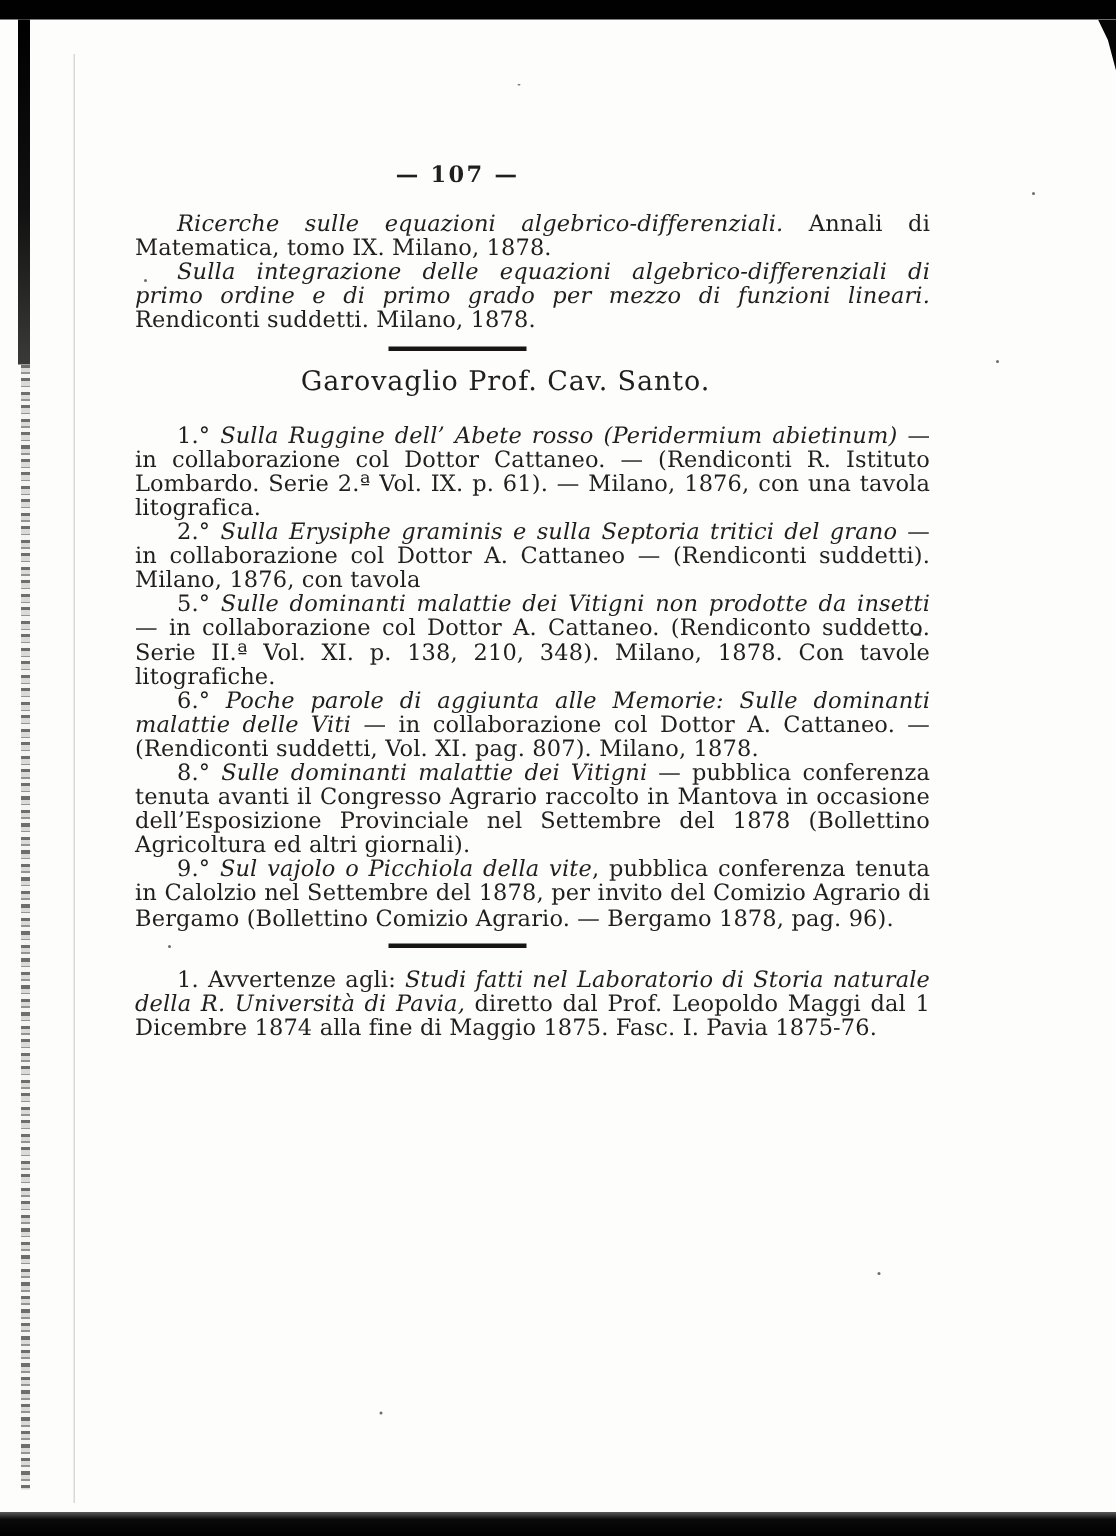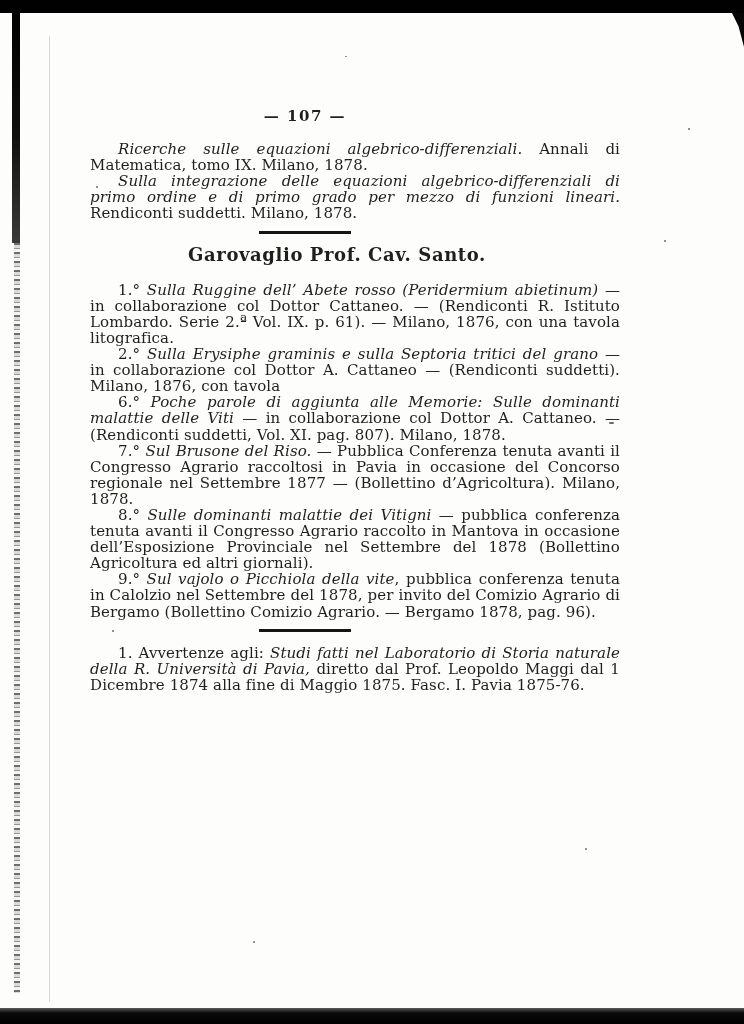--- a/index.html
+++ b/index.html
@@ -80,21 +80,21 @@
     margin: 0 0 17px 0;
     transform: translateX(-50px);
   }
   .para {
     margin: 0;
     text-indent: 28px;
   }
   .para .it { font-style: italic; }
   .heading {
     font-size: 18px;
-    font-weight: bold;
+    font-weight: normal;
     text-align: center;
     text-indent: 0;
     letter-spacing: 0.6px;
     margin: 13px 0 19px 0;
     transform: translateX(-18px);
   }
   .divider {
     width: 92px; height: 3px;
     background: #161513;
     border: 0;
@@ -122,20 +122,20 @@
 
 <div class="content">
   <div class="page-number">— 107 —</div>
   <div id="sections-host">
       <p class="para"><span class="it">Ricerche sulle equazioni algebrico-differenziali.</span><span class="rm"> Annali di Matematica, tomo IX. Milano, 1878.</span></p>
       <p class="para"><span class="it">Sulla integrazione delle equazioni algebrico-differenziali di primo ordine e di primo grado per mezzo di funzioni lineari.</span><span class="rm"> Rendiconti suddetti. Milano, 1878.</span></p>
       <div class="divider"></div>
       <h2 class="heading">Garovaglio Prof. Cav. Santo.</h2>
       <p class="para"><span class="rm">1.° </span><span class="it">Sulla Ruggine dell’ Abete rosso (Peridermium abietinum)</span><span class="rm"> — in collaborazione col Dottor Cattaneo. — (Rendiconti R. Istituto Lombardo. Serie 2.ª Vol. IX. p. 61). — Milano, 1876, con una tavola litografica.</span></p>
       <p class="para"><span class="rm">2.° </span><span class="it">Sulla Erysiphe graminis e sulla Septoria tritici del grano</span><span class="rm"> — in collaborazione col Dottor A. Cattaneo — (Rendiconti suddetti). Milano, 1876, con tavola</span></p>
+      <p class="para"><span class="rm">5.° </span><span class="it">Sulle dominanti malattie dei Vitigni non prodotte da insetti</span><span class="rm"> — in collaborazione col Dottor A. Cattaneo. (Rendiconto suddetto. Serie II.ª Vol. XI. p. 138, 210, 348). Milano, 1878. Con tavole litografiche.</span></p>
       <p class="para"><span class="rm">6.° </span><span class="it">Poche parole di aggiunta alle Memorie: Sulle dominanti malattie delle Viti</span><span class="rm"> — in collaborazione col Dottor A. Cattaneo. — (Rendiconti suddetti, Vol. XI. pag. 807). Milano, 1878.</span></p>
-      <p class="para"><span class="rm">7.° </span><span class="it">Sul Brusone del Riso.</span><span class="rm"> — Pubblica Conferenza tenuta avanti il Congresso Agrario raccoltosi in Pavia in occasione del Concorso regionale nel Settembre 1877 — (Bollettino d’Agricoltura). Milano, 1878.</span></p>
       <p class="para"><span class="rm">8.° </span><span class="it">Sulle dominanti malattie dei Vitigni</span><span class="rm"> — pubblica conferenza tenuta avanti il Congresso Agrario raccolto in Mantova in occasione dell’Esposizione Provinciale nel Settembre del 1878 (Bollettino Agricoltura ed altri giornali).</span></p>
       <p class="para"><span class="rm">9.° </span><span class="it">Sul vajolo o Picchiola della vite</span><span class="rm">, pubblica conferenza tenuta in Calolzio nel Settembre del 1878, per invito del Comizio Agrario di Bergamo (Bollettino Comizio Agrario. — Bergamo 1878, pag. 96).</span></p>
       <div class="divider"></div>
       <p class="para"><span class="rm">1. Avvertenze agli: </span><span class="it">Studi fatti nel Laboratorio di Storia naturale della R. Università di Pavia,</span><span class="rm"> diretto dal Prof. Leopoldo Maggi dal 1 Dicembre 1874 alla fine di Maggio 1875. Fasc. I. Pavia 1875-76.</span></p>
     </div>
 </div>
 
 </body></html>

